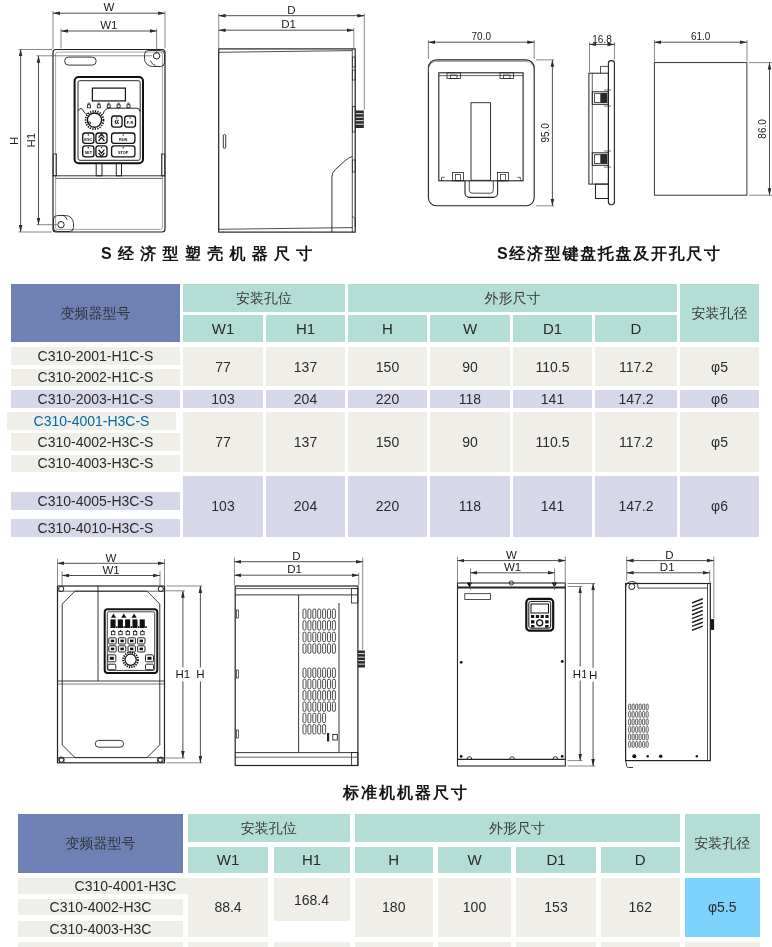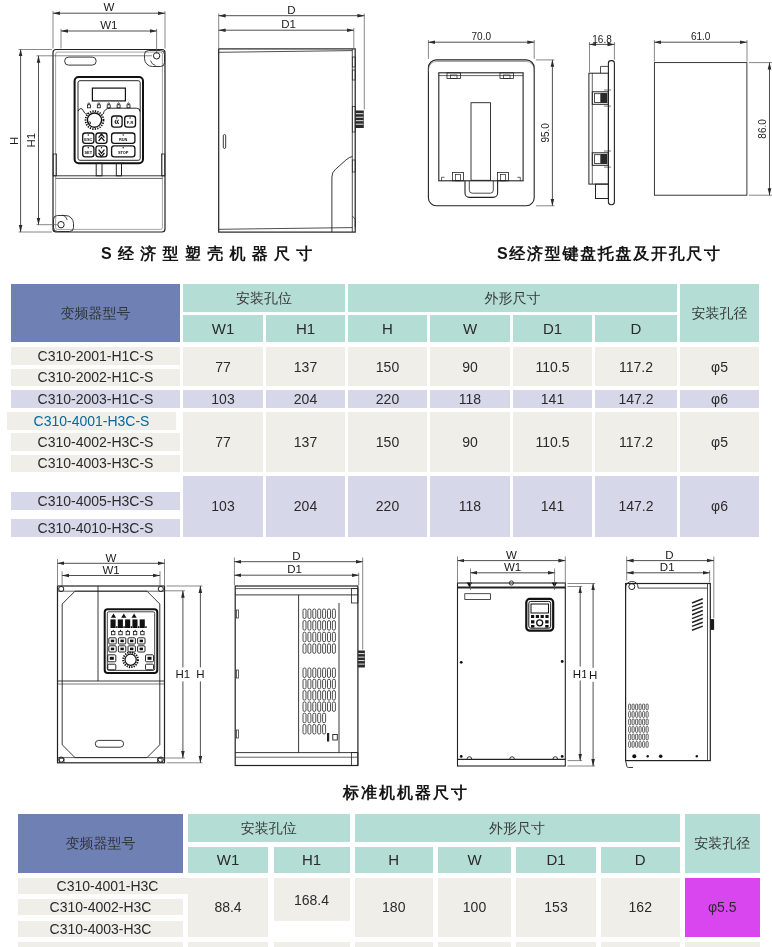--- a/index.html
+++ b/index.html
@@ -702,39 +702,39 @@
 <div class="cell" style="left:273.5px;top:846.5px;width:76.0px;height:26.0px;background:#b3ddd5;font-size:15px;color:#2b2b2b;">H1</div>
 
 <div class="cell" style="left:354.5px;top:846.5px;width:78.5px;height:26.0px;background:#b3ddd5;font-size:15px;color:#2b2b2b;">H</div>
 
 <div class="cell" style="left:438.0px;top:846.5px;width:73.0px;height:26.0px;background:#b3ddd5;font-size:15px;color:#2b2b2b;">W</div>
 
 <div class="cell" style="left:516.0px;top:846.5px;width:80.0px;height:26.0px;background:#b3ddd5;font-size:15px;color:#2b2b2b;">D1</div>
 
 <div class="cell" style="left:601.0px;top:846.5px;width:78.5px;height:26.0px;background:#b3ddd5;font-size:15px;color:#2b2b2b;">D</div>
 
-<div class="cell" style="left:18.0px;top:878.0px;width:179px;height:16.2px;background:#efeee8;font-size:14px;color:#2b2b2b;">C310-4001-H3C</div>
+<div class="cell" style="left:18.0px;top:878.0px;width:179px;height:16.2px;background:#efeee8;font-size:14px;color:#2b2b2b;padding-left:18px;">C310-4001-H3C</div>
 
 <div class="cell" style="left:18.0px;top:899.3px;width:165.0px;height:16.2px;background:#efeee8;font-size:14px;color:#2b2b2b;">C310-4002-H3C</div>
 
 <div class="cell" style="left:18.0px;top:920.6px;width:165.0px;height:16.2px;background:#efeee8;font-size:14px;color:#2b2b2b;">C310-4003-H3C</div>
 
 <div class="cell" style="left:188.0px;top:878.0px;width:80.0px;height:58.8px;background:#efeee8;font-size:14px;color:#2b2b2b;">88.4</div>
 
 <div class="cell" style="left:273.5px;top:878.0px;width:76.0px;height:43px;background:#efeee8;font-size:14px;color:#2b2b2b;">168.4</div>
 
 <div class="cell" style="left:354.5px;top:878.0px;width:78.5px;height:58.8px;background:#efeee8;font-size:14px;color:#2b2b2b;">180</div>
 
 <div class="cell" style="left:438.0px;top:878.0px;width:73.0px;height:58.8px;background:#efeee8;font-size:14px;color:#2b2b2b;">100</div>
 
 <div class="cell" style="left:516.0px;top:878.0px;width:80.0px;height:58.8px;background:#efeee8;font-size:14px;color:#2b2b2b;">153</div>
 
 <div class="cell" style="left:601.0px;top:878.0px;width:78.5px;height:58.8px;background:#efeee8;font-size:14px;color:#2b2b2b;">162</div>
 
-<div class="cell" style="left:684.5px;top:878.0px;width:75.5px;height:58.8px;background:#d946ef;font-size:14px;color:#2b2b2b;">φ5.5</div>
+<div class="cell" style="left:684.5px;top:878.0px;width:75.5px;height:58.8px;background:#7dd3fc;font-size:14px;color:#2b2b2b;">φ5.5</div>
 
 <div class="cell" style="left:18.0px;top:942.0px;width:165.0px;height:10.0px;background:#efeee8;font-size:14px;color:#2b2b2b;"></div>
 <div class="cell" style="left:188.0px;top:942.0px;width:80.0px;height:10.0px;background:#efeee8;font-size:14px;color:#2b2b2b;"></div>
 <div class="cell" style="left:273.5px;top:942.0px;width:76.0px;height:10.0px;background:#efeee8;font-size:14px;color:#2b2b2b;"></div>
 <div class="cell" style="left:354.5px;top:942.0px;width:78.5px;height:10.0px;background:#efeee8;font-size:14px;color:#2b2b2b;"></div>
 <div class="cell" style="left:438.0px;top:942.0px;width:73.0px;height:10.0px;background:#efeee8;font-size:14px;color:#2b2b2b;"></div>
 <div class="cell" style="left:516.0px;top:942.0px;width:80.0px;height:10.0px;background:#efeee8;font-size:14px;color:#2b2b2b;"></div>
 <div class="cell" style="left:601.0px;top:942.0px;width:78.5px;height:10.0px;background:#efeee8;font-size:14px;color:#2b2b2b;"></div>
 <div class="cell" style="left:684.5px;top:942.0px;width:75.5px;height:10.0px;background:#efeee8;font-size:14px;color:#2b2b2b;"></div>
 </div>

